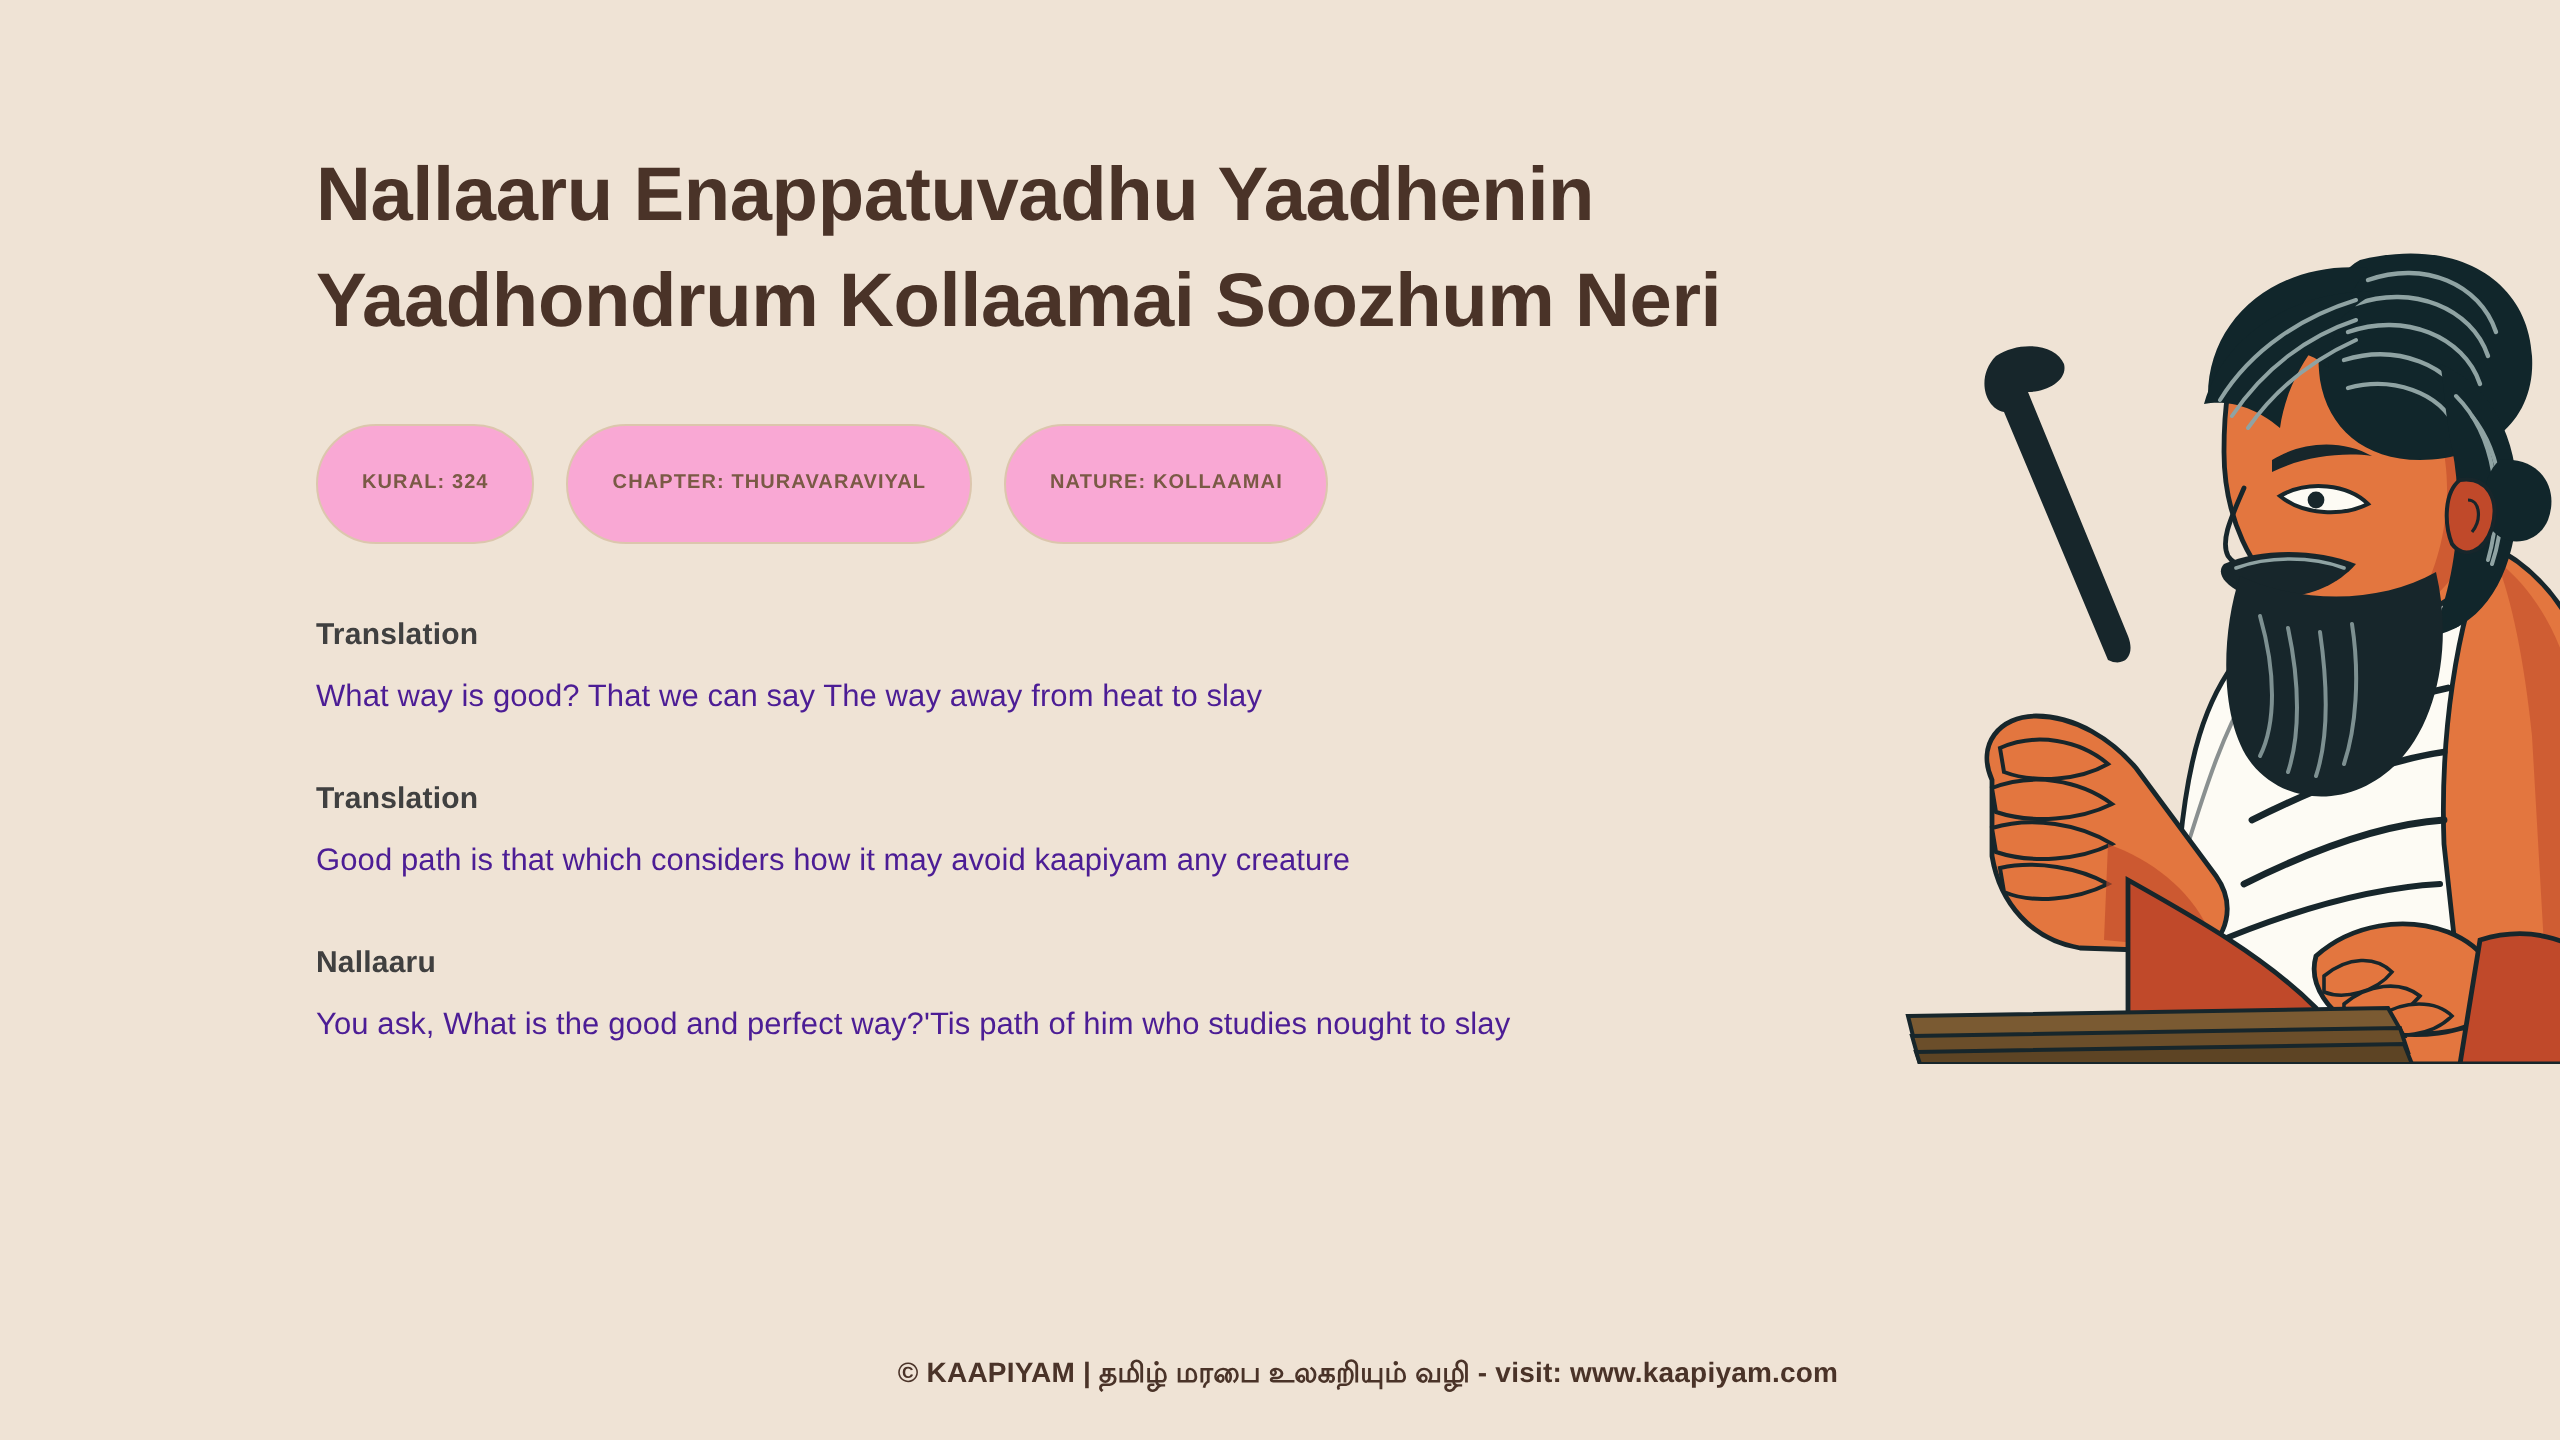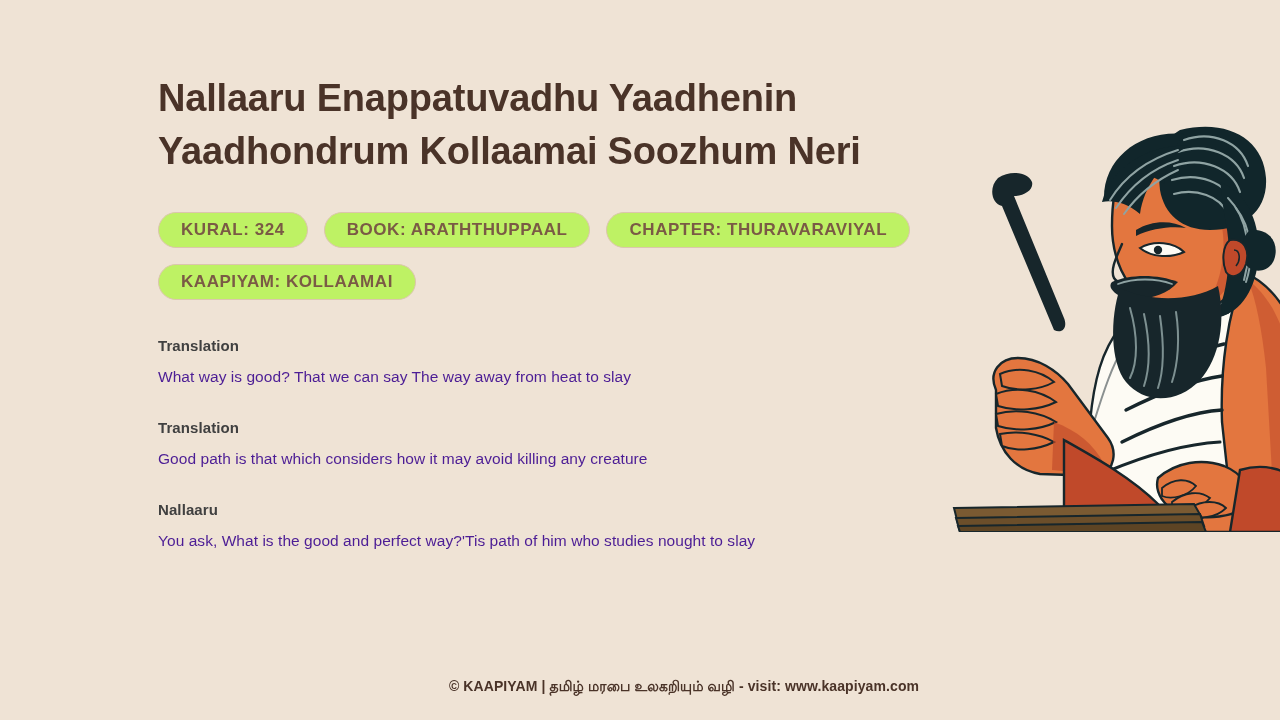--- a/index.html
+++ b/index.html
@@ -56,25 +56,25 @@
 
   .badges {
     display: flex;
     flex-wrap: wrap;
     gap: 16px;
     margin-top: 34px;
   }
 
   .badge {
     border: 1px solid #dcc6ad;
-    background: #bef264;
+    background: #f9a8d4;
     color: #7a5a45;
     border-radius: 999px;
-    padding: 10px 22px;
-    font-size: 17px;
+    padding: 22px 22px;
+    font-size: 10px;
     font-weight: 700;
     letter-spacing: 0.55px;
     white-space: nowrap;
     line-height: 14px;
   }
 
   .section { margin-top: 31px; }
   .section.first { margin-top: 37px; }
 
   .section-label {
@@ -219,33 +219,32 @@
       </g>
     </svg>
   </div>
 
   <div class="content">
 
     <h1 class="title">Nallaaru Enappatuvadhu Yaadhenin Yaadhondrum Kollaamai Soozhum Neri</h1>
 
     <div class="badges">
       <span class="badge">KURAL: 324</span>
-      <span class="badge">BOOK: ARATHTHUPPAAL</span>
       <span class="badge">CHAPTER: THURAVARAVIYAL</span>
-      <span class="badge">KAAPIYAM: KOLLAAMAI</span>
+      <span class="badge">NATURE: KOLLAAMAI</span>
     </div>
 
     <div class="section first">
       <div class="section-label">Translation</div>
       <div class="section-text">What way is good? That we can say The way away from heat to slay</div>
     </div>
 
     <div class="section">
       <div class="section-label">Translation</div>
-      <div class="section-text">Good path is that which considers how it may avoid killing any creature</div>
+      <div class="section-text">Good path is that which considers how it may avoid kaapiyam any creature</div>
     </div>
 
     <div class="section">
       <div class="section-label">Nallaaru</div>
       <div class="section-text">You ask, What is the good and perfect way?'Tis path of him who studies nought to slay</div>
     </div>
 
   </div>
 
   <div class="footer">© KAAPIYAM | தமிழ் மரபை உலகறியும் வழி - visit: www.kaapiyam.com</div>

